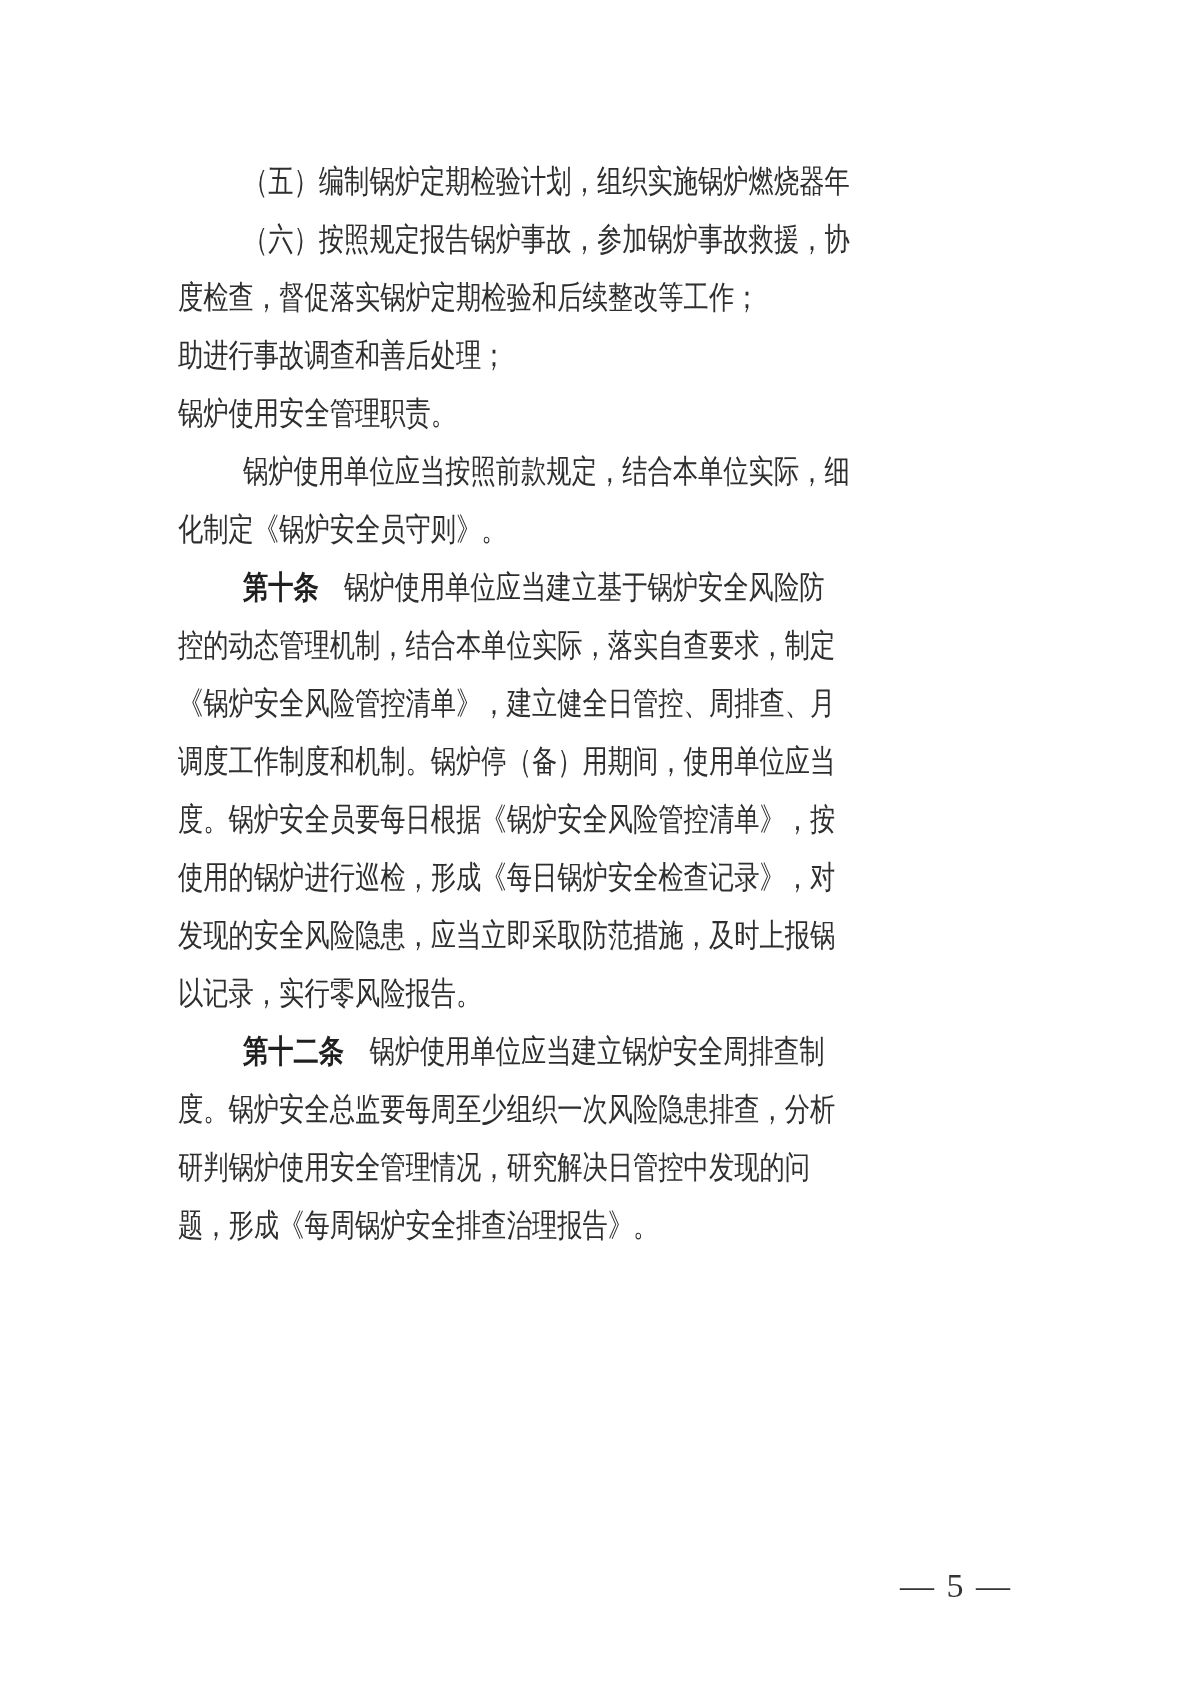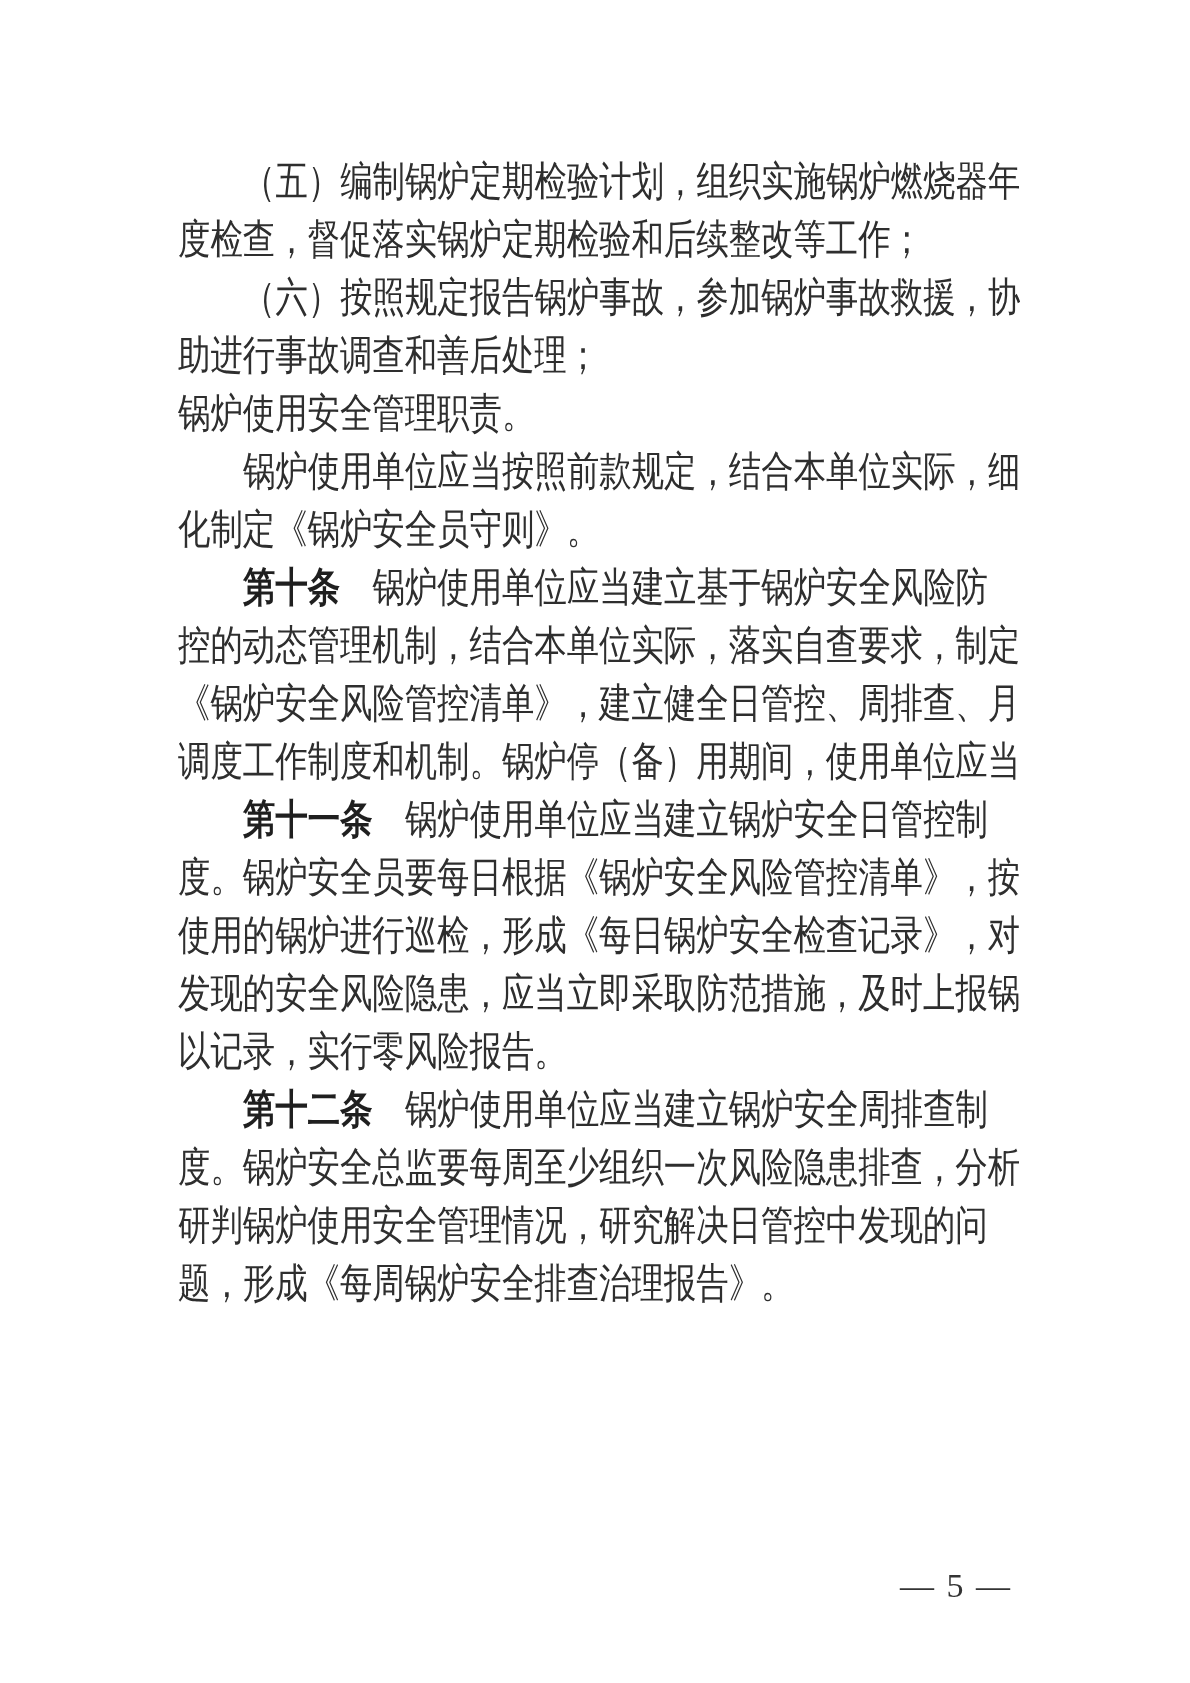--- a/index.html
+++ b/index.html
@@ -17,21 +17,21 @@
   }
   .textblock {
     position: absolute;
     left: 178px;
     top: 152px;
     width: 900px;
   }
   .line {
     height: 58px;
     line-height: 58px;
-    font-size: 41px;
+    font-size: 32px;
     color: #2e2e2e;
     white-space: nowrap;
   }
   .line.indent {
     padding-left: 65px;
   }
   .line .scale {
     display: inline-block;
     transform: scaleX(0.79);
     transform-origin: 0 50%;
@@ -56,26 +56,26 @@
 </head>
 <body>
 
 <div class="page">
 
   <div class="textblock">
     <div class="line indent">
       <span class="scale"><span class="body-text">（五）编制锅炉定期检验计划，组织实施锅炉燃烧器年</span></span>
     </div>
 
+    <div class="line indent">
+      <span class="scale"><span class="body-text">（六）按照规定报告锅炉事故，参加锅炉事故救援，协</span></span>
+    </div>
+
     <div class="line">
       <span class="scale"><span class="body-text">度检查，督促落实锅炉定期检验和后续整改等工作；</span></span>
-    </div>
-
-    <div class="line indent">
-      <span class="scale"><span class="body-text">（六）按照规定报告锅炉事故，参加锅炉事故救援，协</span></span>
     </div>
 
     <div class="line">
       <span class="scale"><span class="body-text">助进行事故调查和善后处理；</span></span>
     </div>
 
 
     <div class="line">
       <span class="scale"><span class="body-text">锅炉使用安全管理职责。</span></span>
     </div>
@@ -98,23 +98,20 @@
 
     <div class="line">
       <span class="scale"><span class="body-text">《锅炉安全风险管控清单》，建立健全日管控、周排查、月</span></span>
     </div>
 
     <div class="line">
       <span class="scale"><span class="body-text">调度工作制度和机制。锅炉停（备）用期间，使用单位应当</span></span>
     </div>
 
 
-    <div class="line indent">
-      <span class="scale"><b class="head">第十一条</b><span class="body-text">　锅炉使用单位应当建立锅炉安全日管控制</span></span>
-    </div>
 
     <div class="line">
       <span class="scale"><span class="body-text">度。锅炉安全员要每日根据《锅炉安全风险管控清单》，按</span></span>
     </div>
 
 
     <div class="line">
       <span class="scale"><span class="body-text">使用的锅炉进行巡检，形成《每日锅炉安全检查记录》，对</span></span>
     </div>
 

